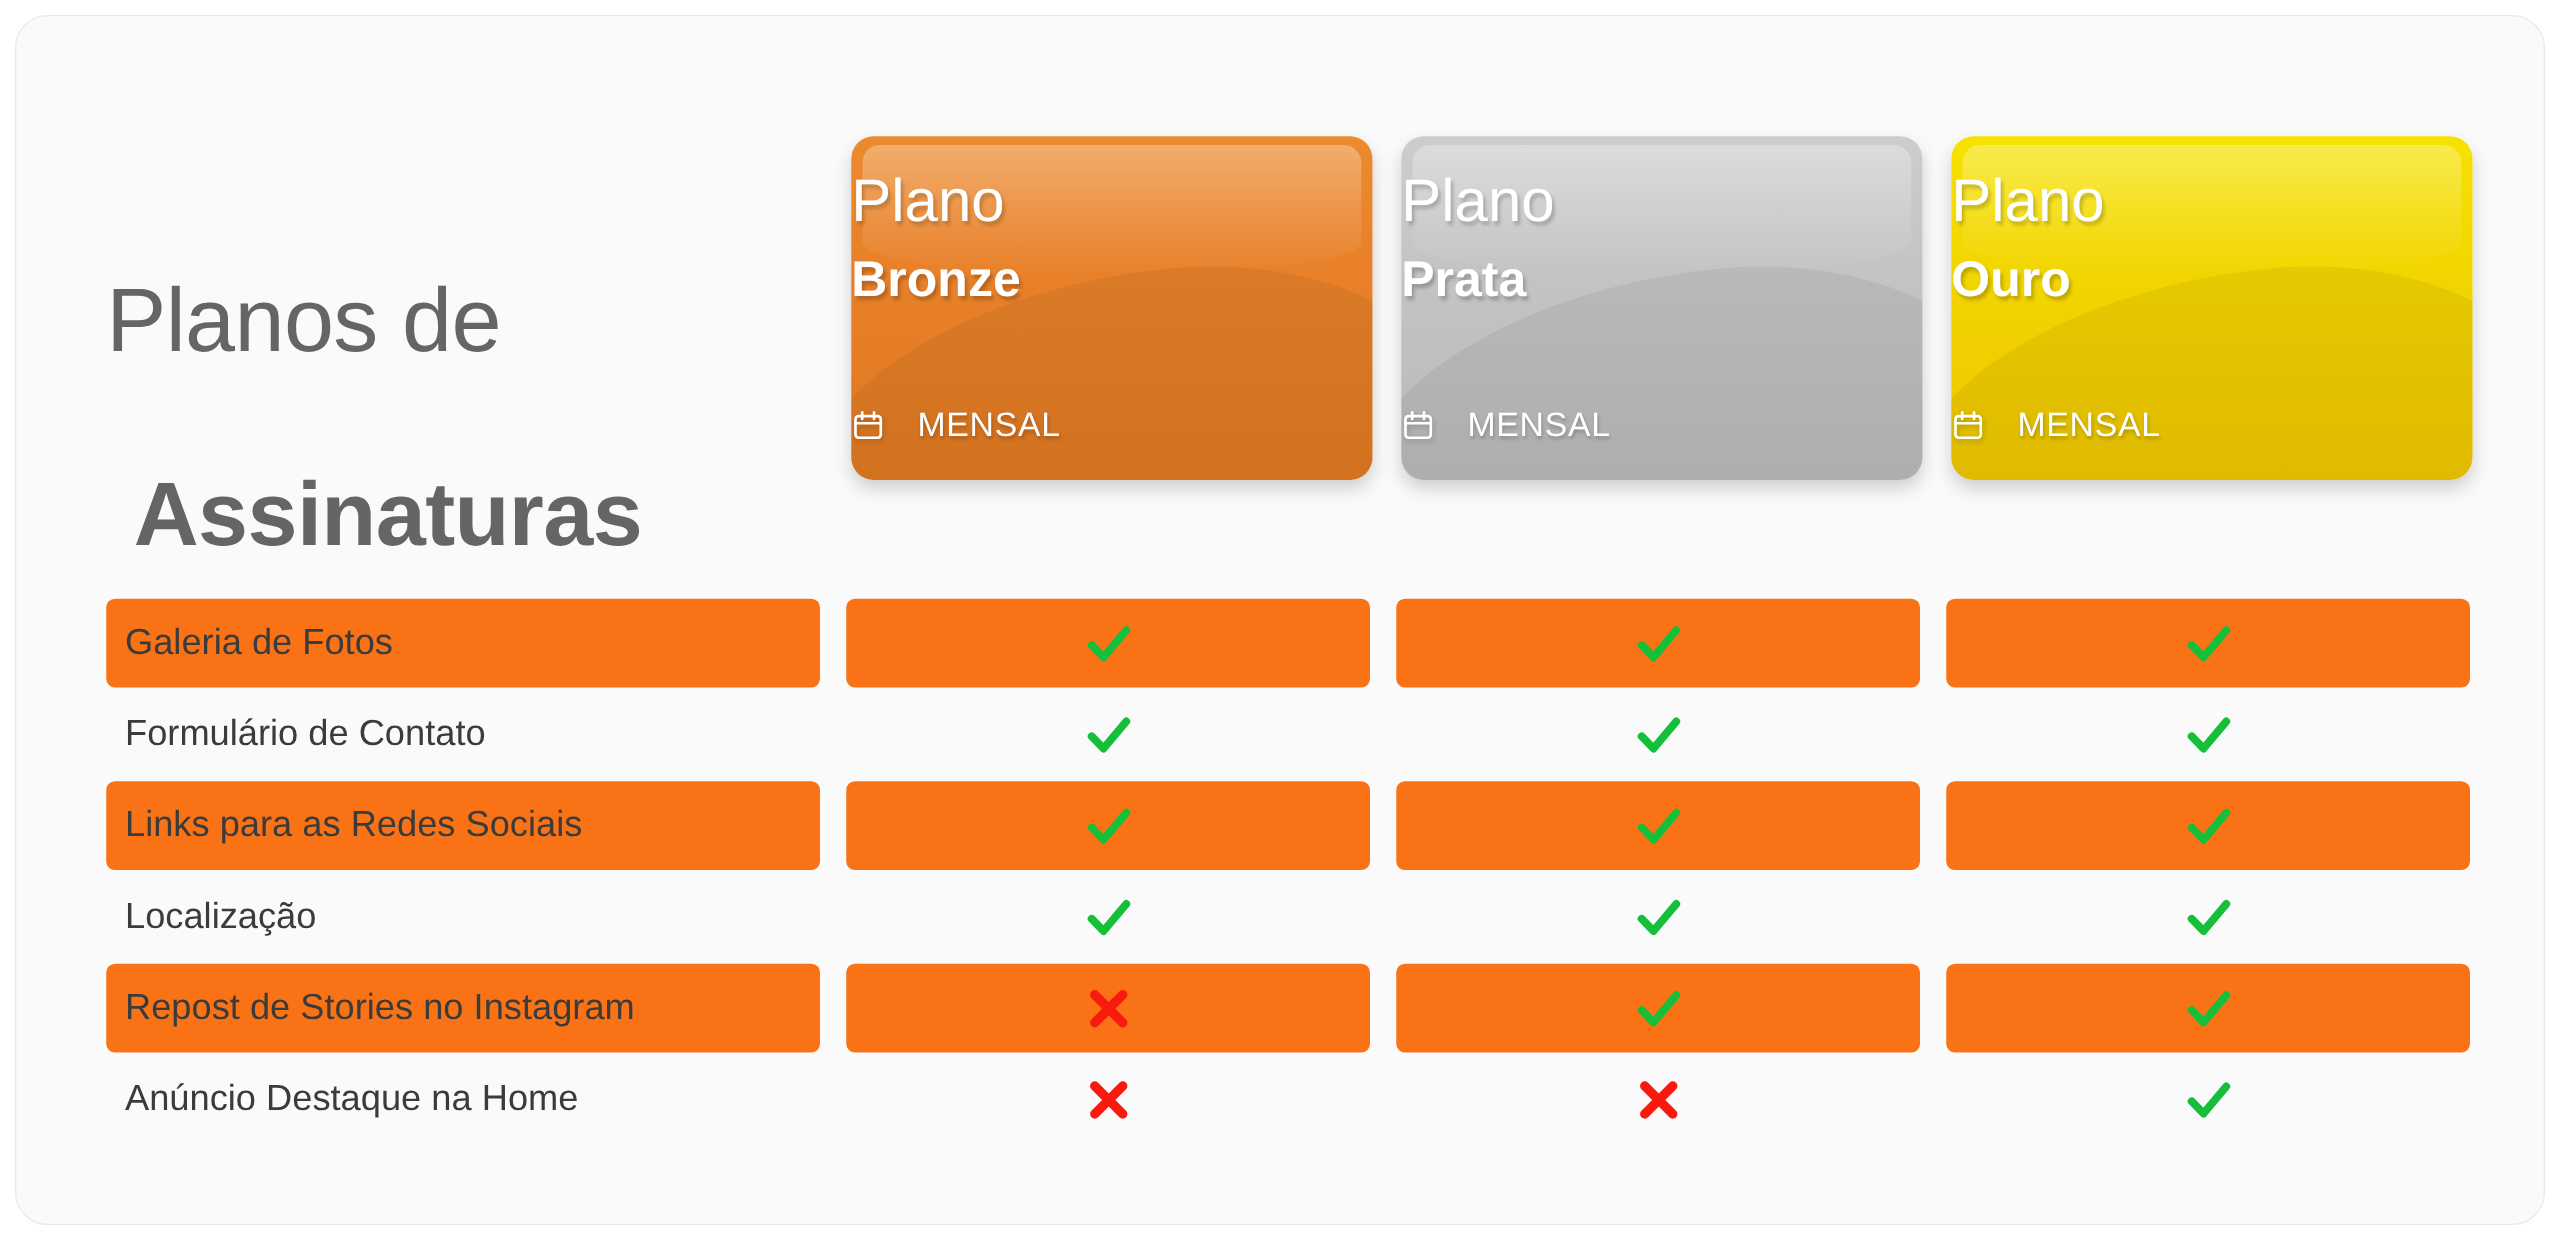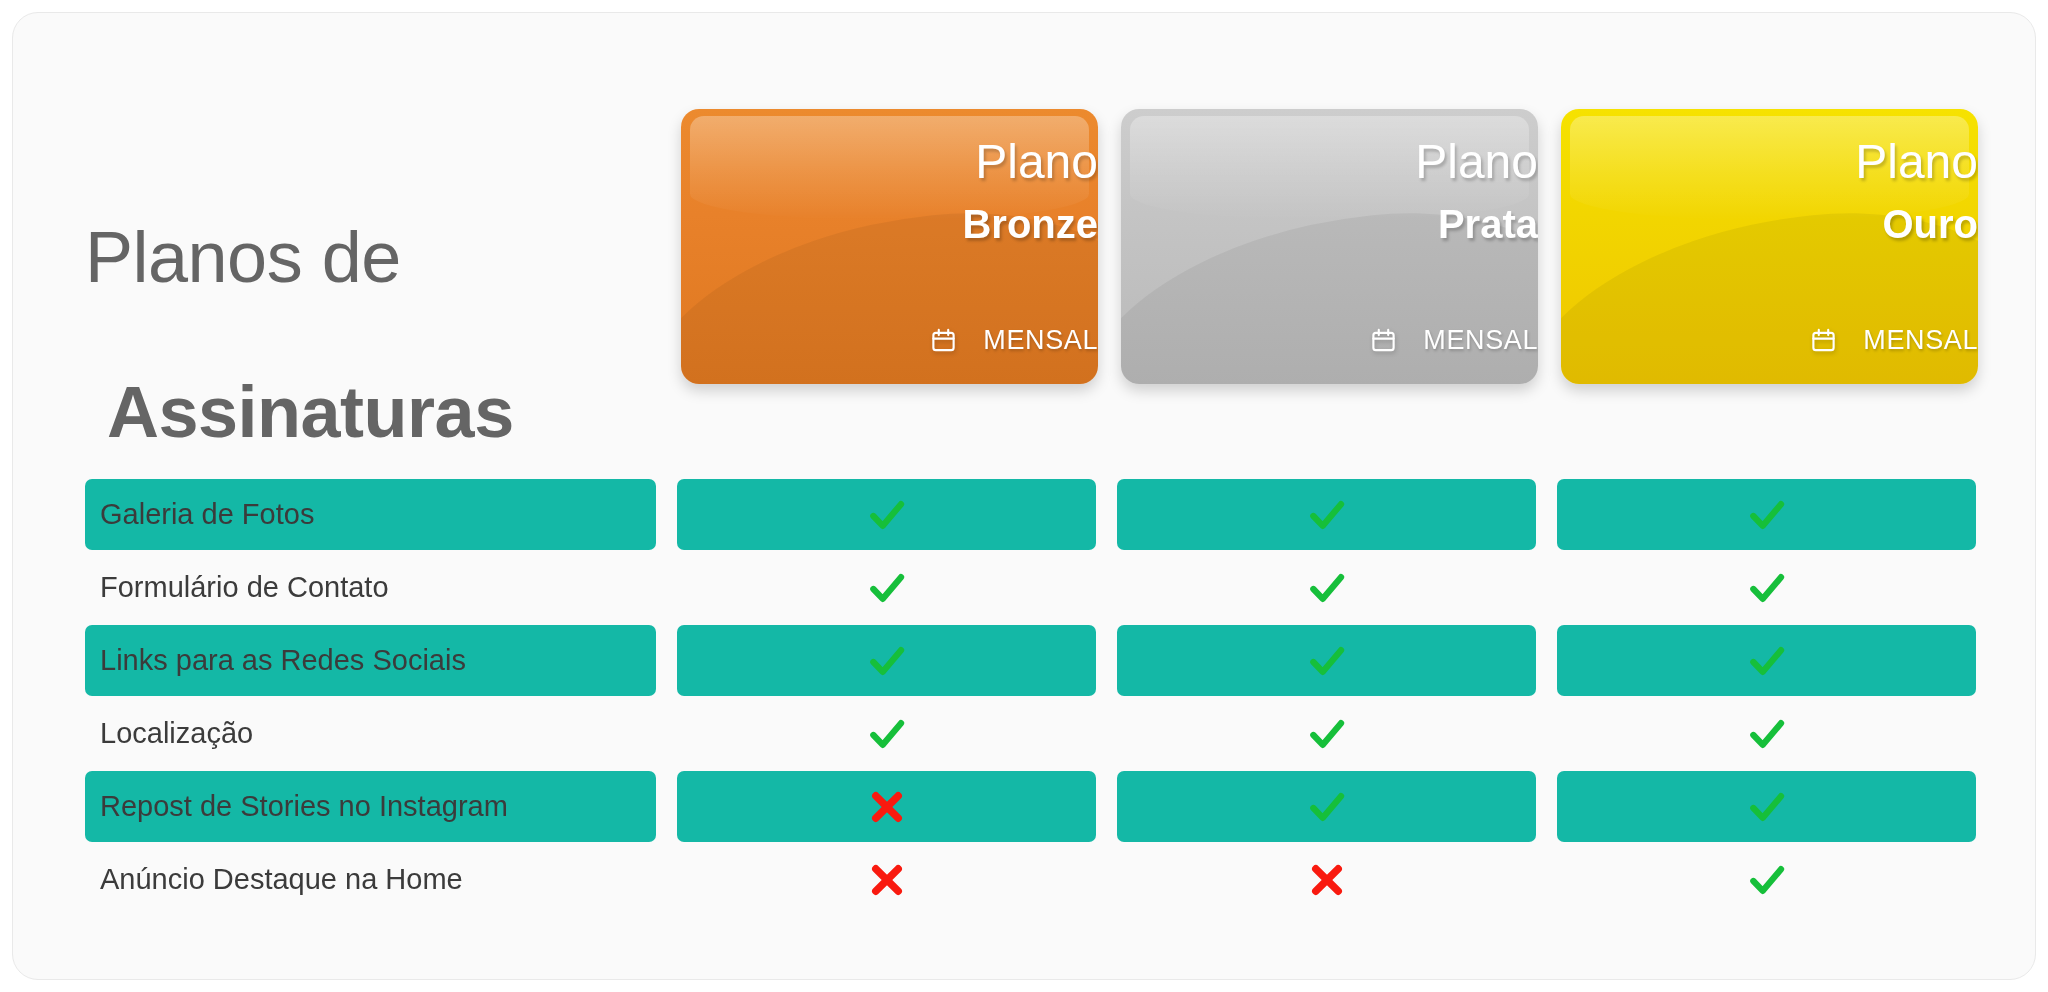--- a/index.html
+++ b/index.html
@@ -93,21 +93,21 @@
     background: linear-gradient(180deg, rgba(255,255,255,0.30) 0%, rgba(255,255,255,0.12) 55%, rgba(255,255,255,0.0) 100%);
     pointer-events: none;
   }
 
   .plan-inner {
     position: relative;
     z-index: 3;
     height: 100%;
     display: flex;
     flex-direction: column;
-    align-items: flex-end;
+    align-items: flex-start;
     justify-content: flex-start;
     padding-top: 28px;
     box-sizing: border-box;
   }
   .plan-word {
     color: #ffffff;
     font-size: 48px;
     font-weight: 400;
     line-height: 1.04;
     text-shadow: 2px 3px 3px rgba(0,0,0,0.20);
@@ -162,21 +162,21 @@
     font-weight: 400;
   }
   .cell.mark {
     width: 419px;
     justify-content: center;
   }
   .spacer-a { width: 21px; }
   .spacer-b { width: 21px; }
 
   .trow.striped .cell.label,
-  .trow.striped .cell.mark { background: #14b8a6; }
+  .trow.striped .cell.mark { background: #f97316; }
 
   .mark-ico { width: 42px; height: 42px; display: block; }
 </style>
 </head>
 <body>
 
 <div class="page">
   <div class="panel">
 
     <div class="header">

